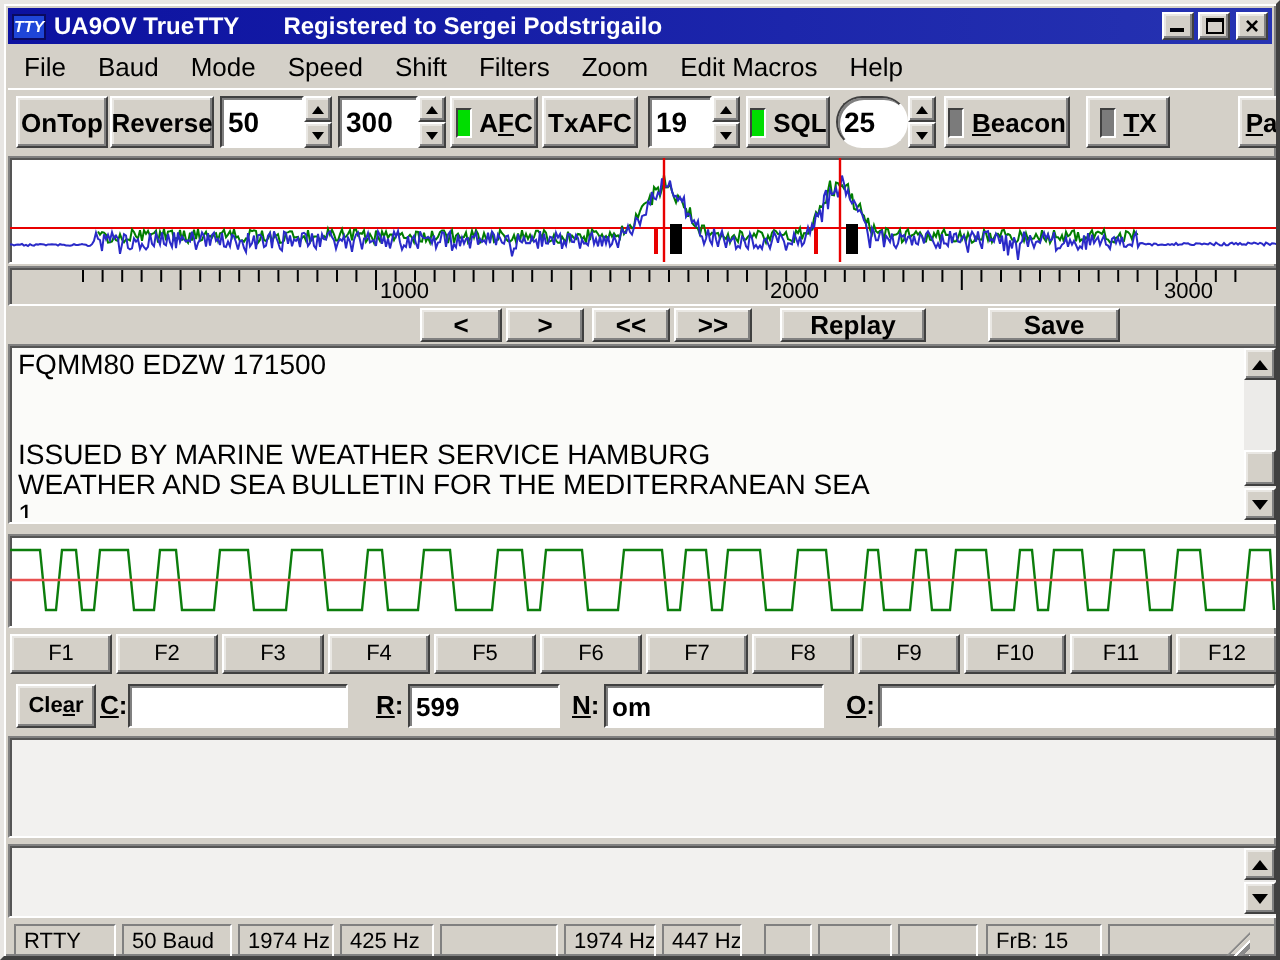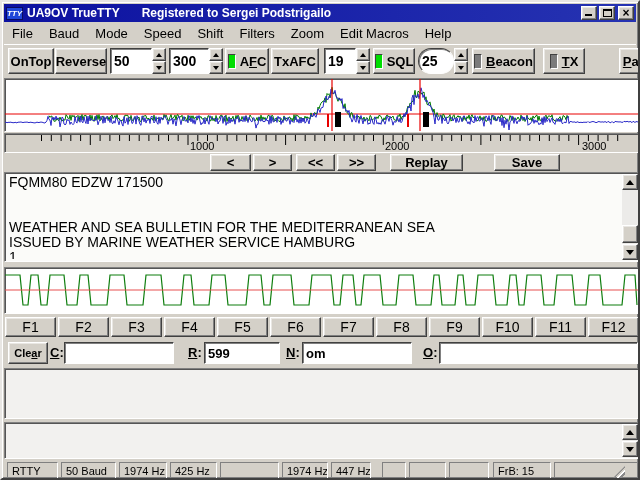--- a/index.html
+++ b/index.html
@@ -52,21 +52,21 @@
   #rx{position:absolute;left:2px;top:170px;width:636px;height:90px;background:#fbfbf9;}
   #rx-text{position:absolute;left:4px;top:2px;right:20px;bottom:2px;font-size:14px;line-height:15px;color:#000;overflow:hidden;}
   .rx-line{min-height:15px;white-space:pre;}
   .vscroll{position:absolute;right:1px;top:1px;bottom:1px;width:16px;background:#ecebe9;}
   .sbtn{position:absolute;left:0;width:16px;height:16px;display:flex;align-items:center;justify-content:center;}
   .sthumb{position:absolute;left:0;width:16px;height:18px;}
   
   #scope{position:absolutes;position:absolute;left:2px;top:265px;width:636px;height:47px;background:#fff;}
   
   #fkeys{position:absolute;left:3px;top:315px;width:634px;height:20px;display:flex;gap:2px;}
-  .fkey{flex:1;font-size:14px;color:#000;display:flex;align-items:center;justify-content:center;cursor:default;}
+  .fkey{flex:1;font-size:11px;color:#000;display:flex;align-items:center;justify-content:center;cursor:default;}
   
   .flabel{position:absolute;top:343px;font-size:13px;font-weight:bold;color:#000;}
   .ffield{position:absolute;top:340px;height:22px;background:#fff;border:1px solid;border-color:#404040 #fff #fff #404040;
         box-shadow:inset 1px 1px 0 #808080;font-size:13px;font-weight:bold;padding:0 3px;color:#000;}
   #clear-btn{position:absolute;left:6px;top:340px;width:40px;height:22px;font-size:11px;
         display:flex;align-items:center;justify-content:center;font-weight:bold;}
   
   #tx1{position:absolute;left:2px;top:366px;width:636px;height:51px;background:#f2f1ef;}
   #tx2{position:absolute;left:2px;top:420px;width:636px;height:37px;background:#f2f1ef;}
   
@@ -267,22 +267,22 @@
   <div class="navbtn raised" style="left:294px;width:39px;">&lt;&lt;</div>
   <div class="navbtn raised" style="left:335px;width:39px;">&gt;&gt;</div>
   <div class="navbtn raised" style="left:388px;width:73px;">Replay</div>
   <div class="navbtn raised" style="left:464px;width:66px;margin-left:28px;">Save</div>
 
   <div id="rx" class="sunken">
     <div id="rx-text">
       <div class="rx-line">FQMM80 EDZW 171500</div>
       <div class="rx-line"></div>
       <div class="rx-line"></div>
+      <div class="rx-line">ISSUED BY MARINE WEATHER SERVICE HAMBURG</div>
       <div class="rx-line">WEATHER AND SEA BULLETIN FOR THE MEDITERRANEAN SEA</div>
-      <div class="rx-line">ISSUED BY MARINE WEATHER SERVICE HAMBURG</div>
       <div class="rx-line">1</div>
     </div>
     <div class="vscroll">
       <span class="sbtn raised" style="top:0;">
           <span class="tri-up" style="border-left-width:4px;border-right-width:4px;border-bottom-width:5px;"></span>
         </span>
       <span class="sthumb raised" style="top:51px;"></span>
       <span class="sbtn raised" style="bottom:0;top:auto;">
           <span class="tri-down" style="border-left-width:4px;border-right-width:4px;border-top-width:5px;"></span>
         </span>

